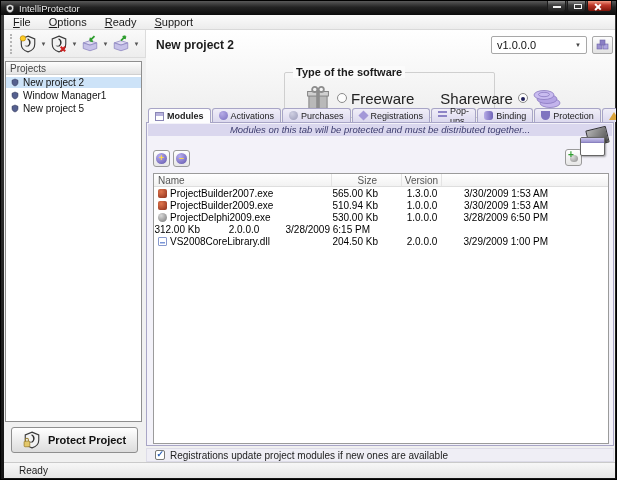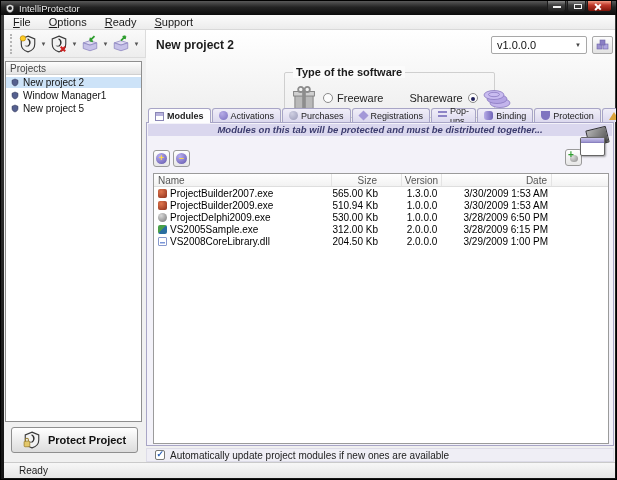--- a/index.html
+++ b/index.html
@@ -45,21 +45,21 @@
   .version-dd .dd-arrow { margin-left:auto; font-size:6px; color:#444; }
   .version-action { position:absolute; left:446px; top:6px; width:21px; height:18px;
                     border:1px solid #a8a8a8; border-radius:2px;
                     background:linear-gradient(#fdfdfd,#e2e2e2);
                     display:flex; align-items:center; justify-content:center; }
   
   .groupbox { position:absolute; left:138px; top:42px; width:211px; height:46px;
               border:1px solid #cfcfcf; border-radius:2px; }
   .groupbox-label { position:absolute; left:8px; top:-7px; background:#fbfbfb; padding:0 3px;
                     font-size:11px; font-weight:bold; color:#1c1c1c; }
-  .gb-row { position:absolute; left:6px; top:12px; display:flex; align-items:center; font-size:11px; color:#222; }
+  .gb-row { position:absolute; left:20px; top:12px; display:flex; align-items:center; font-size:15px; color:#222; }
   .radio { width:10px; height:10px; border-radius:50%; border:1px solid #8a8a8a; background:#fdfdfd;
            position:relative; }
   .radio.checked::after { content:""; position:absolute; left:2.5px; top:2.5px; width:4px; height:4px;
            border-radius:50%; background:#20205a; }
   
   .sidebar { position:absolute; left:1px; top:46px; width:137px; height:361px; background:#fff;
              border:1px solid #8e8e8e; }
   .sidebar-header { height:13px; background:linear-gradient(#fdfdfd,#e4e4e4); border-bottom:1px solid #d0d0d0;
                     font-size:10px; color:#444; padding-left:4px; line-height:13px; }
   .proj-item { height:11px; display:flex; align-items:center; font-size:10px; color:#111;
@@ -75,21 +75,21 @@
   
   .tabarea { position:absolute; left:142px; top:93px; width:468px; height:294px; }
   .tabs { position:absolute; left:2px; top:0; height:14px; display:flex; font-size:9px; color:#222; }
   .tab { display:flex; align-items:center; gap:3px; padding:0 6px; border:1px solid #a8a5c6;
          border-bottom:none; border-radius:3px 3px 0 0; margin-right:1px;
          background:linear-gradient(#f0eef8,#dcd9ee); height:14px; }
   .tab.active { background:#fdfdfe; font-weight:bold; position:relative; z-index:2; height:15px; }
   .tabbox { position:absolute; left:0; top:14px; width:468px; height:324px;
             border:1px solid #a8a5c6; background:#f3f2f9; }
   .infobar { position:absolute; left:1px; top:1px; width:464px; height:12px; background:#dad7ee;
-             font-size:9.5px; font-style:italic; font-weight:bold; color:#3c3c6e;
+             font-size:9.5px; font-style:italic; font-weight:normal; color:#3c3c6e;
              text-align:center; line-height:12px; }
   .round-btn { position:absolute; width:17px; height:17px; border:1px solid #9a9a9a; border-radius:3px;
                background:linear-gradient(#ffffff,#e6e6e6); display:flex; align-items:center; justify-content:center; }
   .sphere { width:11px; height:11px; border-radius:50%;
             background:radial-gradient(circle at 35% 30%, #b9aff0, #7a6fc0 70%, #544a9a);
             color:#ffd94a; font-size:9px; font-weight:bold; line-height:11px; text-align:center; }
   .addfile-glyph { position:relative; width:11px; height:11px; }
   .addfile-ball { position:absolute; left:2px; top:3px; width:8px; height:7px; border-radius:50%;
                   background:radial-gradient(circle at 35% 30%, #ddd, #8a8a8a); }
   .addfile-plus { position:absolute; left:0; top:-3px; color:#2f9e2f; font-size:10px; font-weight:bold; }
@@ -340,21 +340,20 @@
           <div class="bw-front">
               <div class="bw-titlebar"></div>
             </div>
         </div>
 
         <div class="lv">
           <div class="lv-header">
             <div class="cell c-name">Name</div>
             <div class="cell c-size">Size</div>
             <div class="cell c-version">Version</div>
-            <div class="cell c-date">Date</div>
             <div class="cell c-fill"></div>
           </div>
           <div class="lv-row">
             <div class="cell c-name">
                 <span class="file-ico ico-builder"></span>
                 <span>ProjectBuilder2007.exe</span>
               </div>
             <div class="cell c-size">565.00 Kb</div>
             <div class="cell c-version">1.3.0.0</div>
             <div class="cell c-date">3/30/2009 1:53 AM</div>
@@ -371,24 +370,20 @@
           <div class="lv-row">
             <div class="cell c-name">
                 <span class="file-ico ico-delphi"></span>
                 <span>ProjectDelphi2009.exe</span>
               </div>
             <div class="cell c-size">530.00 Kb</div>
             <div class="cell c-version">1.0.0.0</div>
             <div class="cell c-date">3/28/2009 6:50 PM</div>
           </div>
           <div class="lv-row">
-            <div class="cell c-name">
-                <span class="file-ico ico-vs"></span>
-                <span>VS2005Sample.exe</span>
-              </div>
             <div class="cell c-size">312.00 Kb</div>
             <div class="cell c-version">2.0.0.0</div>
             <div class="cell c-date">3/28/2009 6:15 PM</div>
           </div>
           <div class="lv-row">
             <div class="cell c-name">
                 <span class="file-ico ico-dll"></span>
                 <span>VS2008CoreLibrary.dll</span>
               </div>
             <div class="cell c-size">204.50 Kb</div>
@@ -396,20 +391,20 @@
             <div class="cell c-date">3/29/2009 1:00 PM</div>
           </div>
         </div>
       </div>
     </div>
 
     <div class="check-row">
       <span class="checkbox">
           <span class="mark">✓</span>
         </span>
-      <span>Automatically update project modules if new ones are available</span>
+      <span>Registrations update project modules if new ones are available</span>
     </div>
 
     <div class="statusbar">
       <span>Ready</span>
     </div>
   </div>
 </div>
 
 </body></html>

